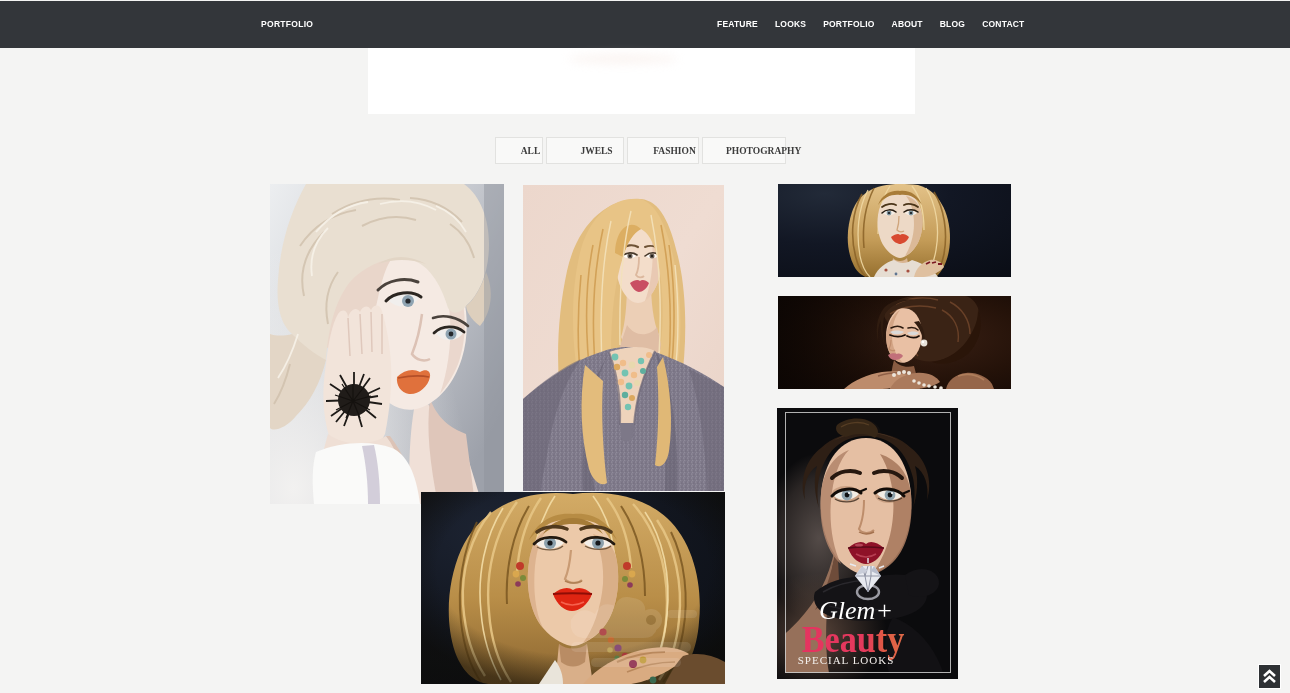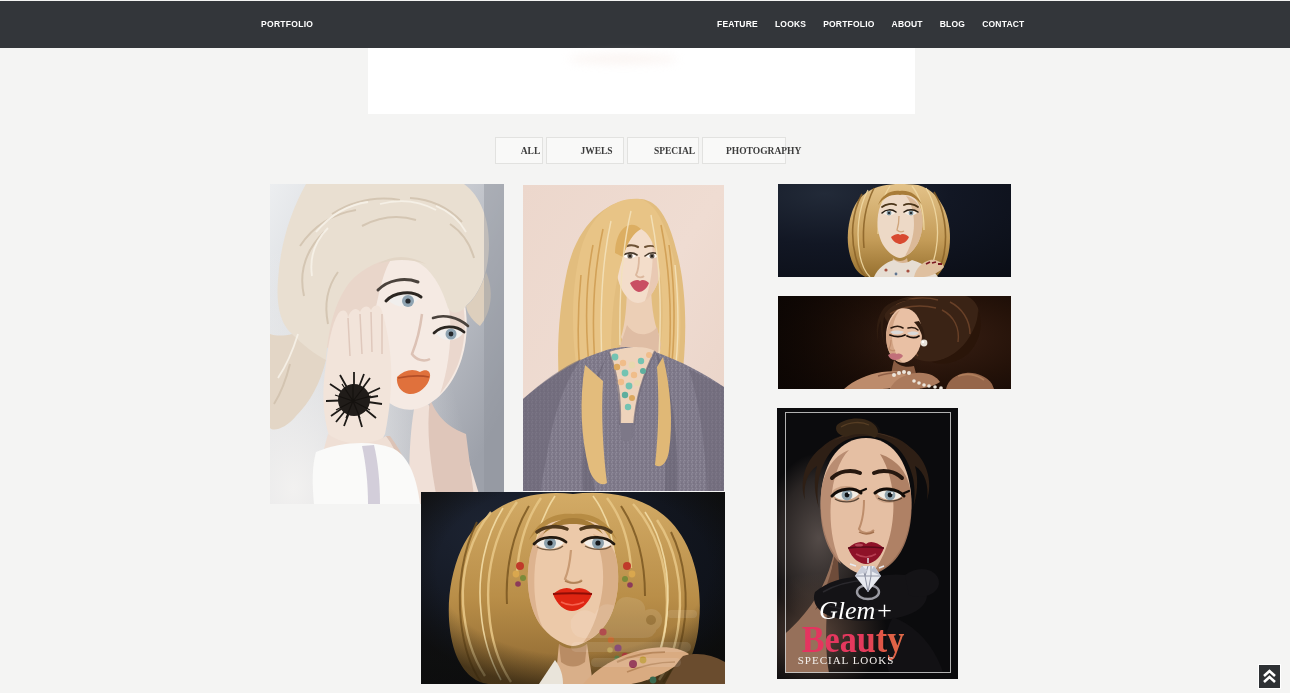--- a/index.html
+++ b/index.html
@@ -18,21 +18,21 @@
 #scrolltop svg { display:block; margin:3px auto 0; }
 </style>
 </head>
 <body>
 <div id="header"></div>
 <div id="logo">PORTFOLIO</div>
 <div id="nav"><span>FEATURE</span><span>LOOKS</span><span>PORTFOLIO</span><span>ABOUT</span><span>BLOG</span><span>CONTACT</span></div>
 <div id="whitebox">
     <div style="position:absolute;left:200px;top:6px;width:110px;height:10px;background:#f6e8e2;border-radius:50%;filter:blur(5px);opacity:0.45;"></div>
   </div>
-<div id="filters"><div class="fbtn" style="width:48px;">ALL</div><div class="fbtn" style="width:78px;">JWELS</div><div class="fbtn" style="width:72px;">SPECIAL</div><div class="fbtn" style="width:84px;">PHOTOGRAPHY</div></div>
+<div id="filters"><div class="fbtn" style="width:48px;">ALL</div><div class="fbtn" style="width:78px;">JWELS</div><div class="fbtn" style="width:72px;">FASHION</div><div class="fbtn" style="width:84px;">PHOTOGRAPHY</div></div>
 
 <div class="ph" id="p1" style="left:270px; top:184px; width:234px; height:320px;">
 <svg width="234" height="320" viewBox="0 0 234 320">
   <defs>
     <linearGradient id="p1bg" x1="0" y1="0" x2="1" y2="0.7">
       <stop offset="0" stop-color="#eceef0"></stop>
       <stop offset="0.55" stop-color="#c9ccd2"></stop>
       <stop offset="1" stop-color="#9da1aa"></stop>
     </linearGradient>
     <radialGradient id="p1bl" cx="0.1" cy="0.95" r="0.75">

